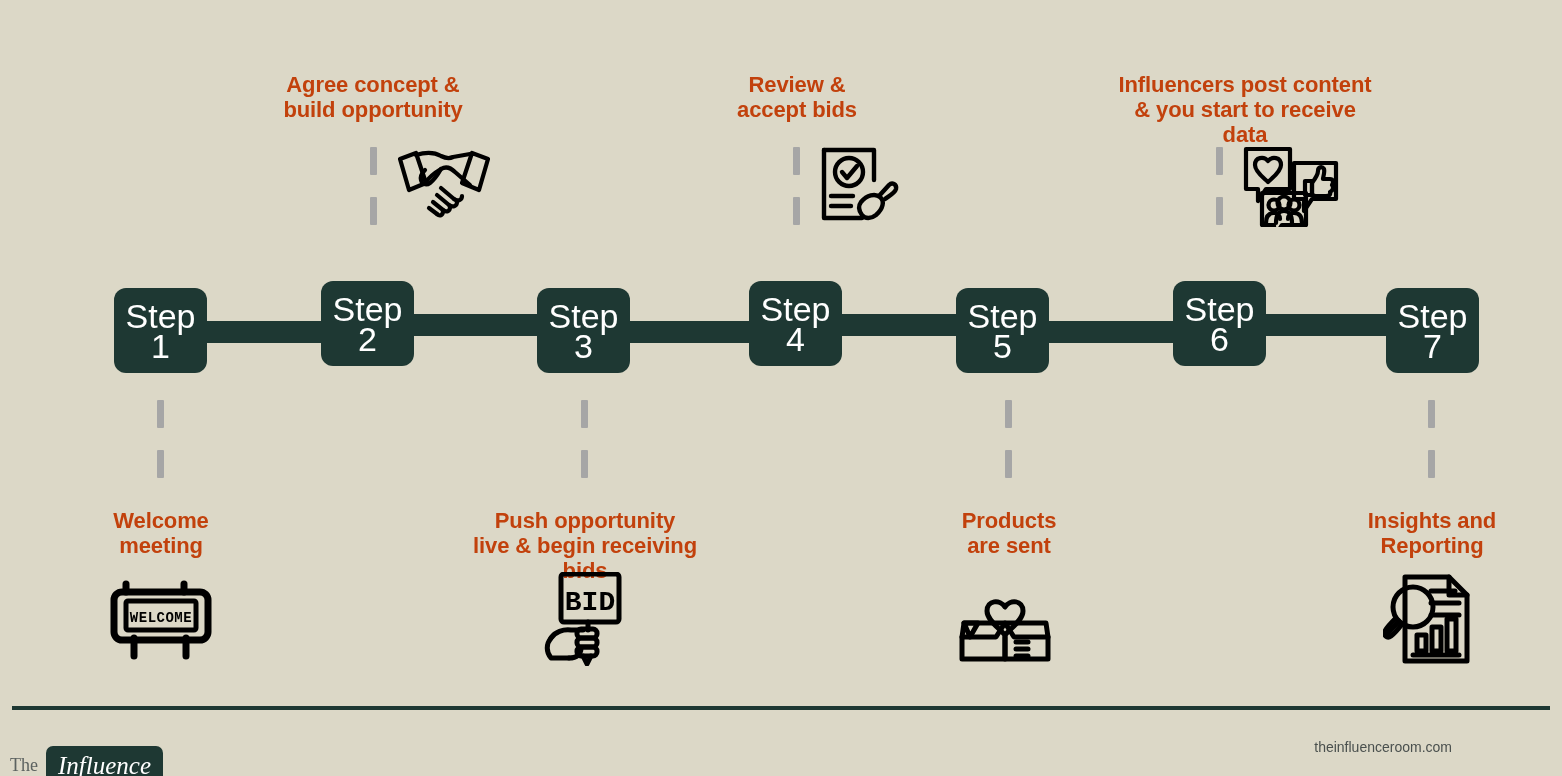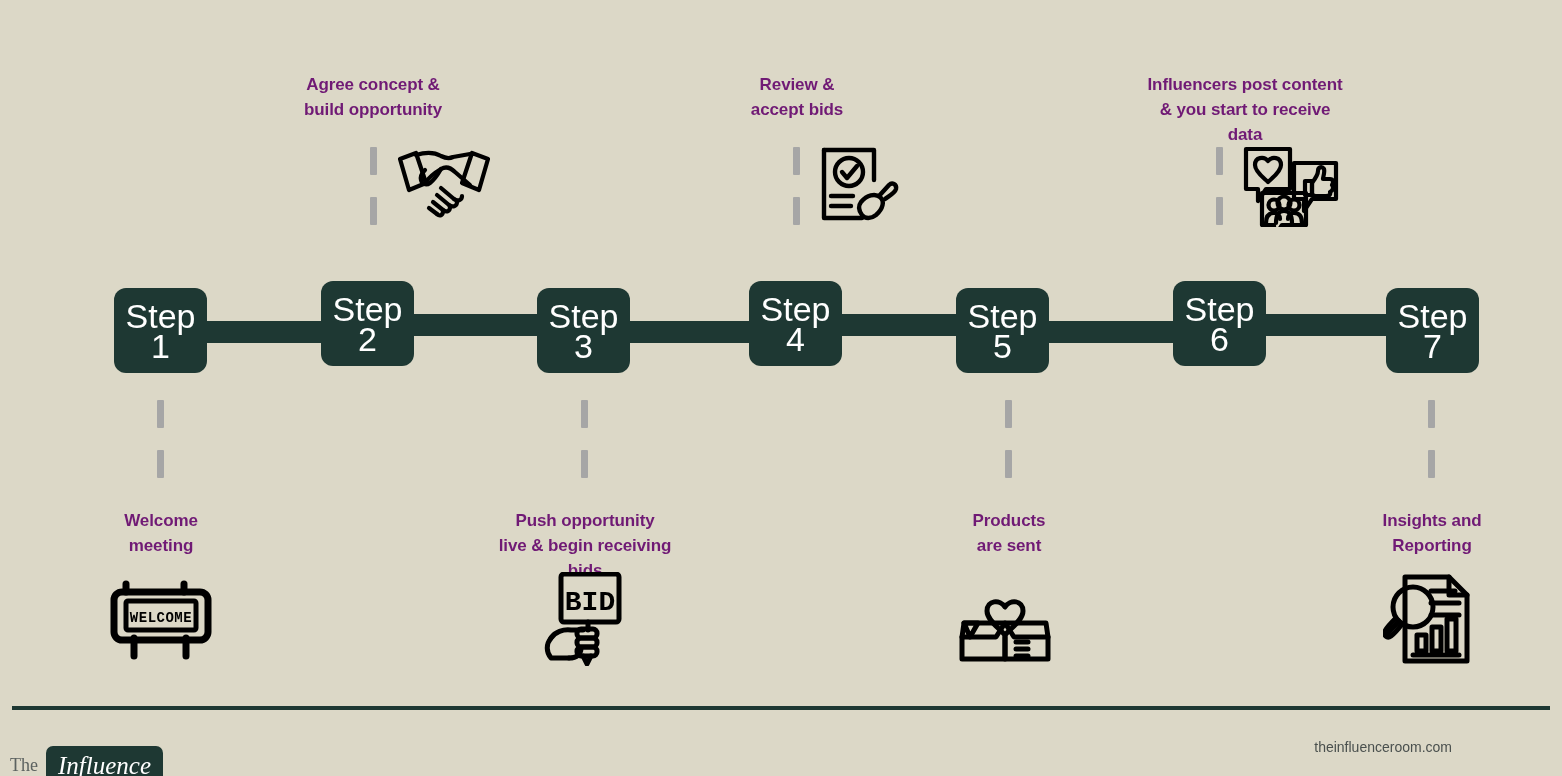--- a/index.html
+++ b/index.html
@@ -22,22 +22,22 @@
     width: 1562px;
     height: 776px;
     background: #DCD8C7;
   }
 
   
   .caption {
     position: absolute;
     text-align: center;
     font-weight: bold;
-    color: #701a75;
-    font-size: 17px;
+    color: #c2410c;
+    font-size: 22px;
     line-height: 25px;
     letter-spacing: -0.1px;
   }
 
   
   .dash-pair {
     position: absolute;
     width: 7px;
   }
   .dash-pair i {

